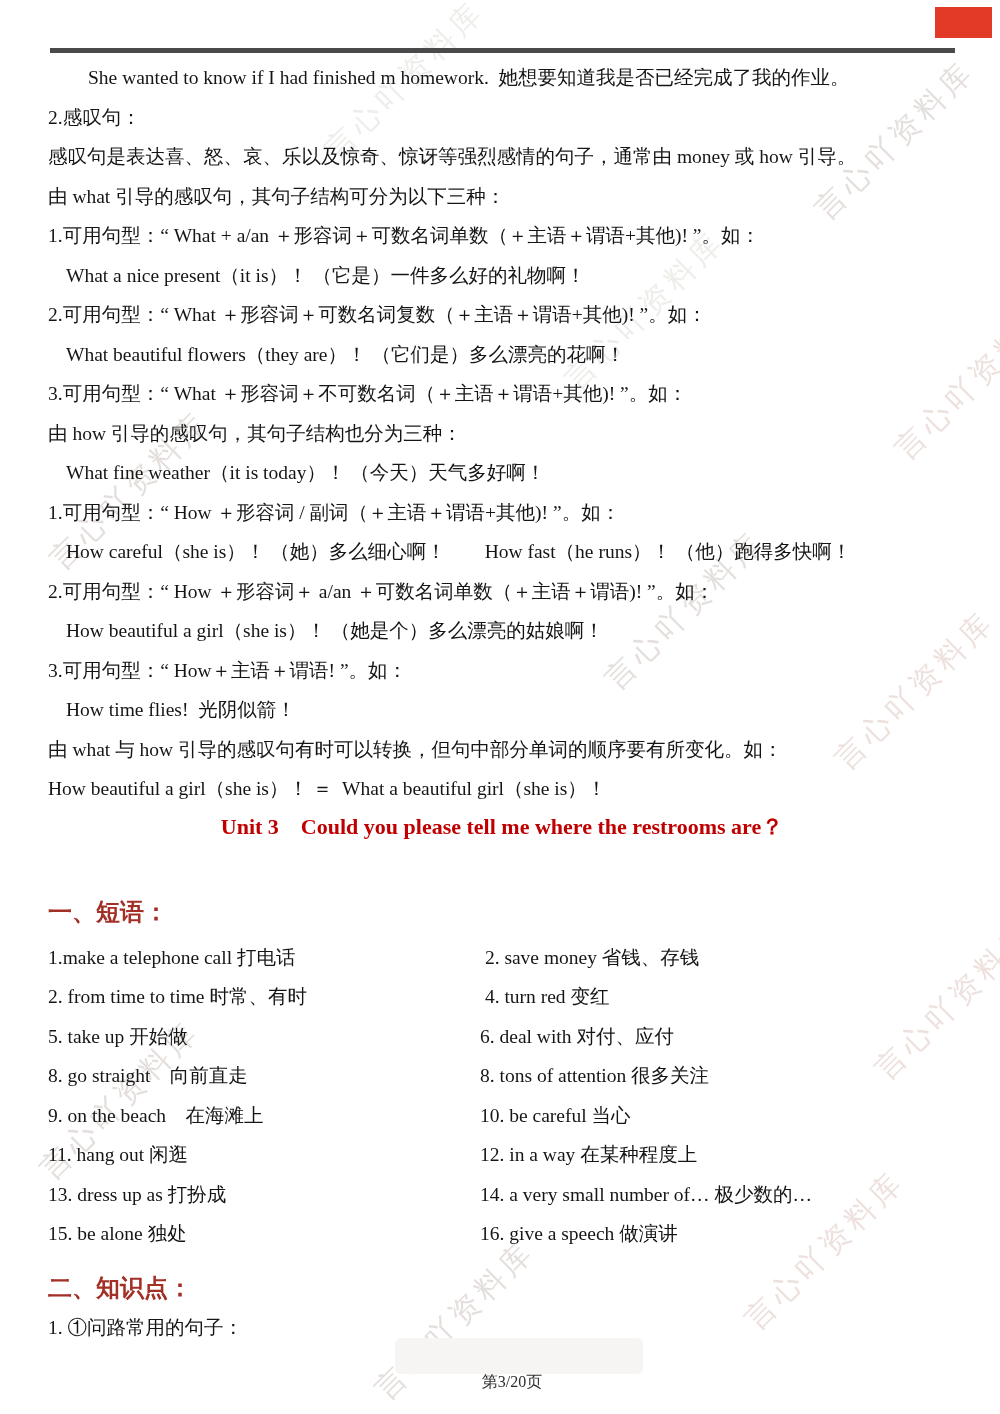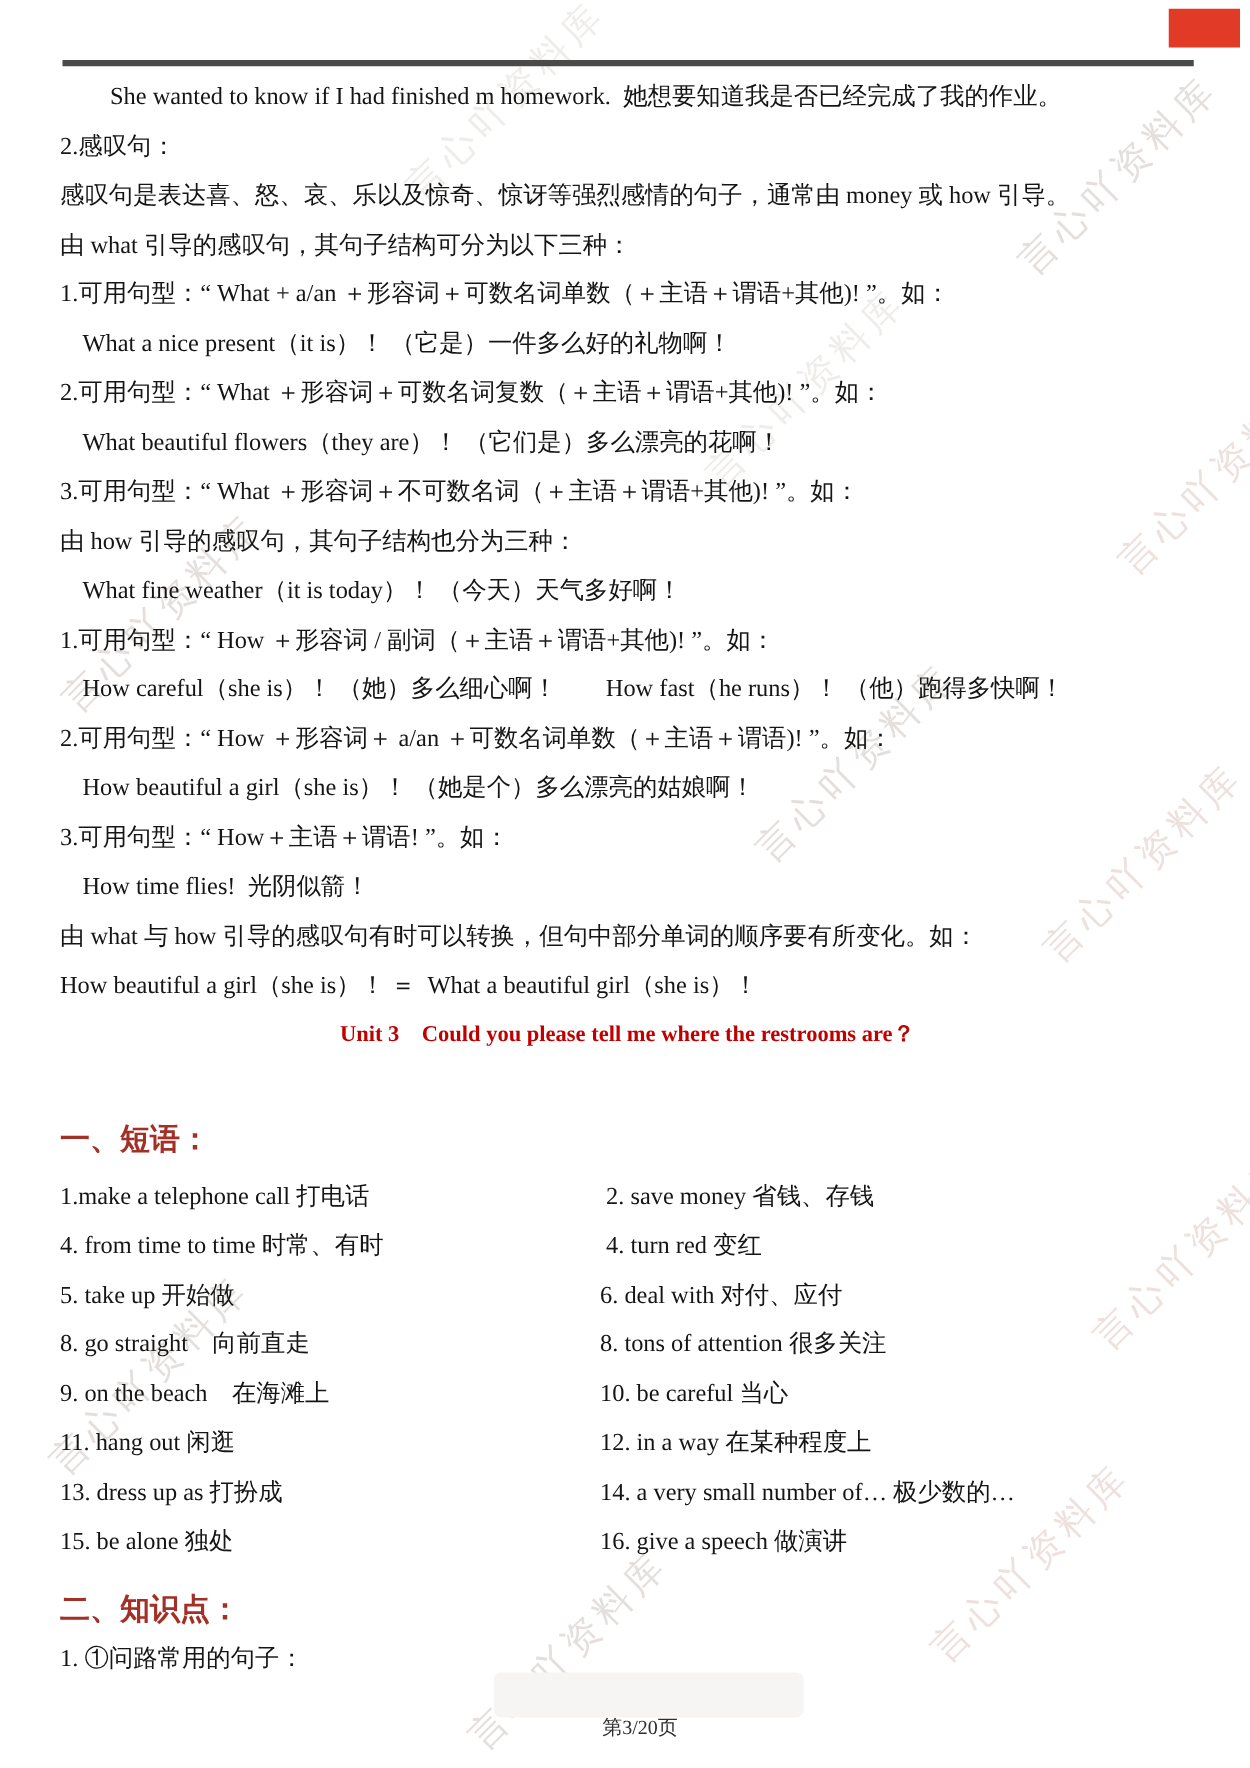--- a/index.html
+++ b/index.html
@@ -26,21 +26,21 @@
   }
   .content{
     position:absolute;left:48px;top:58px;width:908px;z-index:2;
   }
   .line{
     line-height:39.5px;font-size:19.5px;white-space:pre;
   }
   .indent-sm{padding-left:18px;}
   .indent-lg{padding-left:40px;}
   .unit-title{
-    margin-top:0;text-align:center;font-size:18px;font-weight:bold;
+    margin-top:0;text-align:center;font-size:22px;font-weight:bold;
     color:#c00000;line-height:34px;padding-top:1px;
   }
   .section-heading{
     margin-top:50px;font-size:24px;font-weight:bold;color:#a33026;
     line-height:36px;white-space:pre;
   }
   .section-heading.second{margin-top:15px;line-height:39.5px;}
   .phrase-rows{margin-top:8px;}
   .phrase-row{
     display:grid;grid-template-columns:412px auto;line-height:39.5px;
@@ -100,21 +100,21 @@
   <div class="unit-title">Unit 3　Could you please tell me where the restrooms are？</div>
 
   <div class="section-heading">一、短语：</div>
 
   <div class="phrase-rows">
     <div class="phrase-row">
       <span>1.make a telephone call 打电话</span>
       <span> 2. save money 省钱、存钱</span>
     </div>
     <div class="phrase-row">
-      <span>4. from time to time 时常、有时</span>
+      <span>2. from time to time 时常、有时</span>
       <span> 4. turn red 变红</span>
     </div>
     <div class="phrase-row">
       <span>5. take up 开始做</span>
       <span>6. deal with 对付、应付</span>
     </div>
     <div class="phrase-row">
       <span>8. go straight　向前直走</span>
       <span>8. tons of attention 很多关注</span>
     </div>

